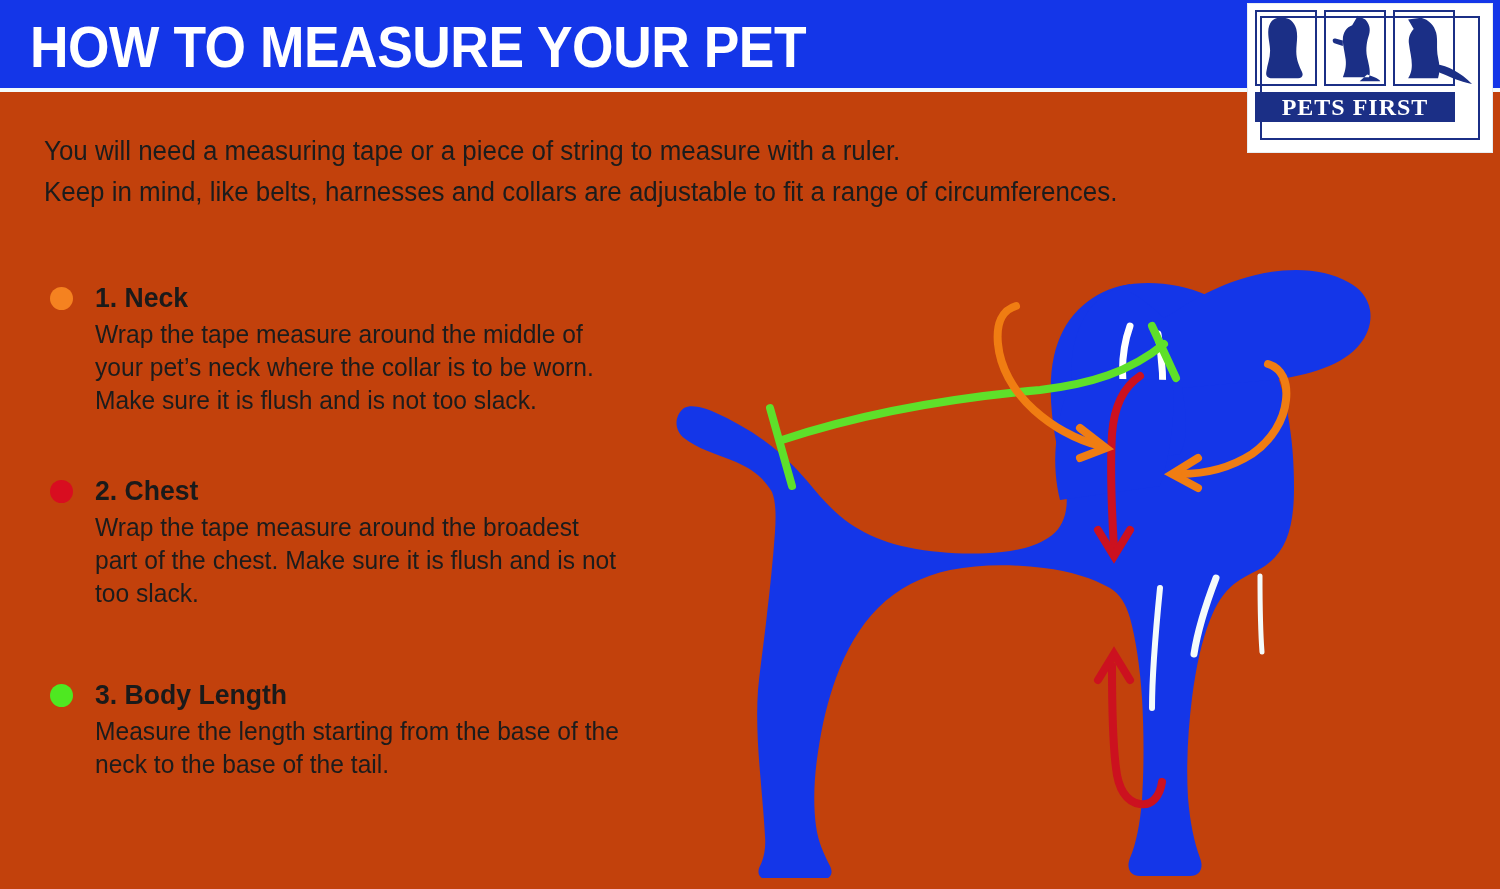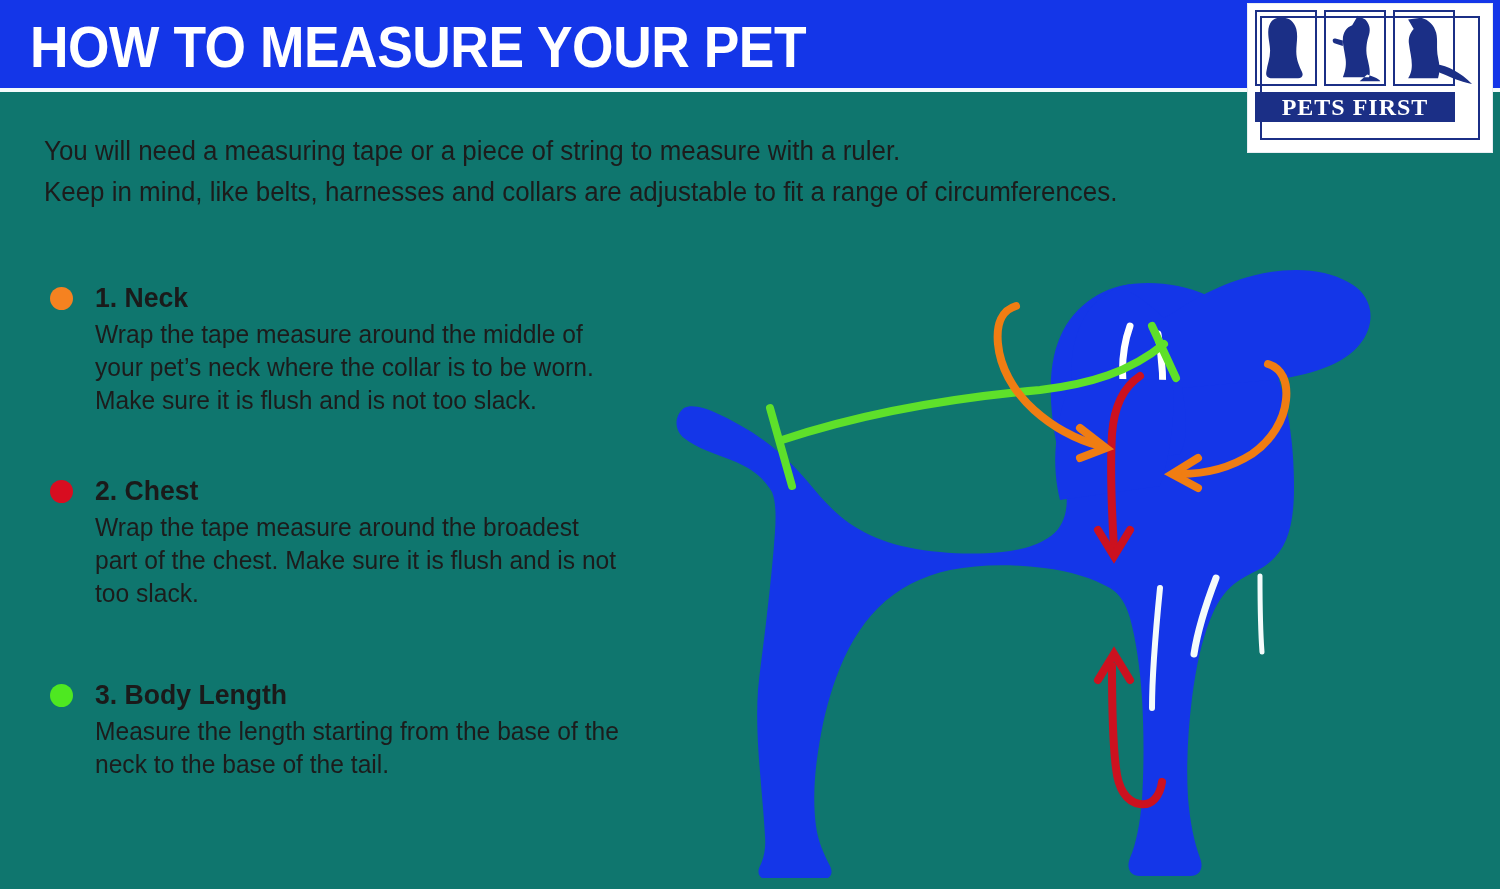--- a/index.html
+++ b/index.html
@@ -4,21 +4,21 @@
 <title>How To Measure Your Pet</title>
 <style>
   html, body {
     margin: 0; padding: 0;
     background: #ffffff;
   }
   #page {
     position: relative;
     width: 1500px;
     height: 889px;
-    background: #0f766e;
+    background: #c2410c;
     overflow: hidden;
     font-family: "Liberation Sans", sans-serif;
   }
 
   
   #header-band {
     position: absolute;
     left: 0; top: 0;
     width: 1500px; height: 88px;
     background: #1436e8;

